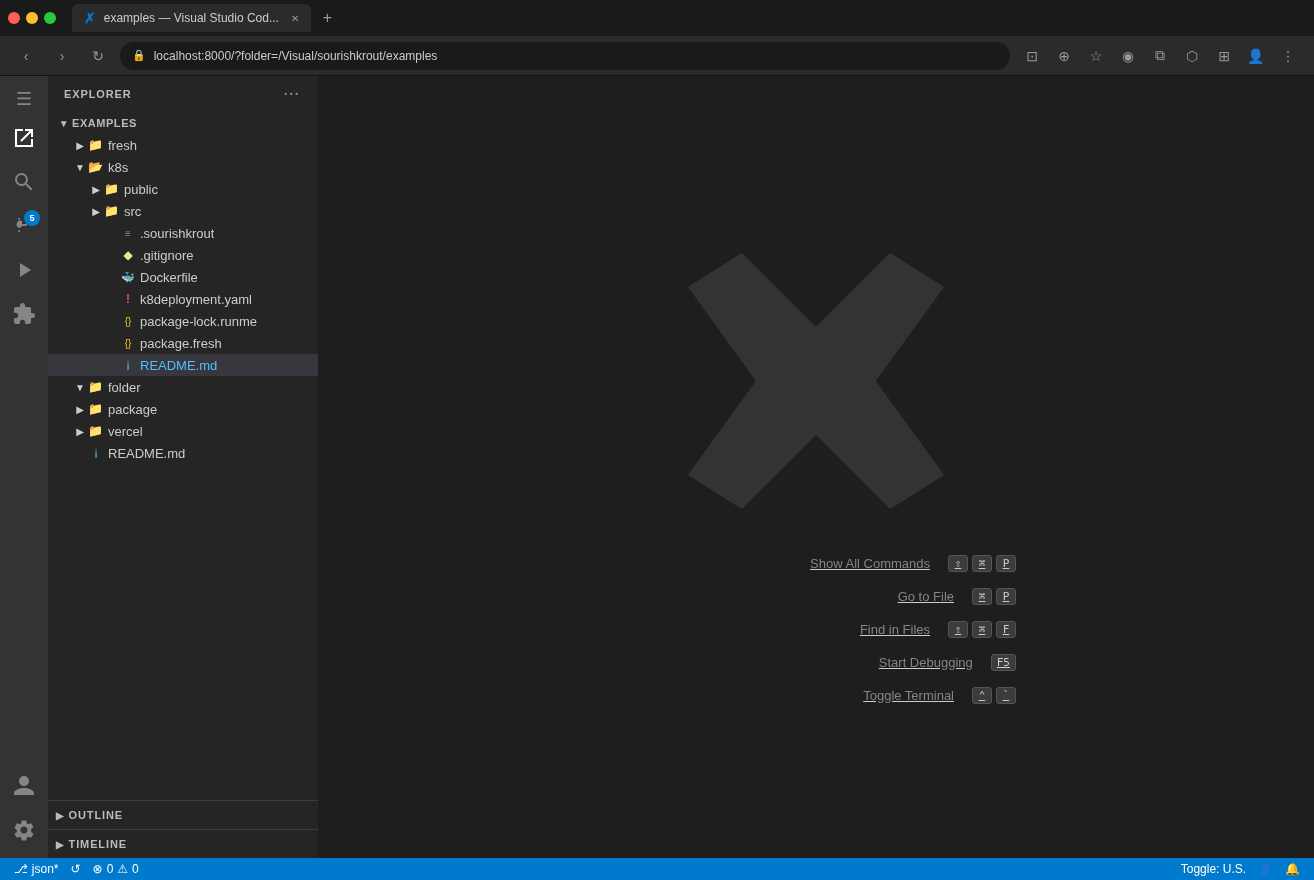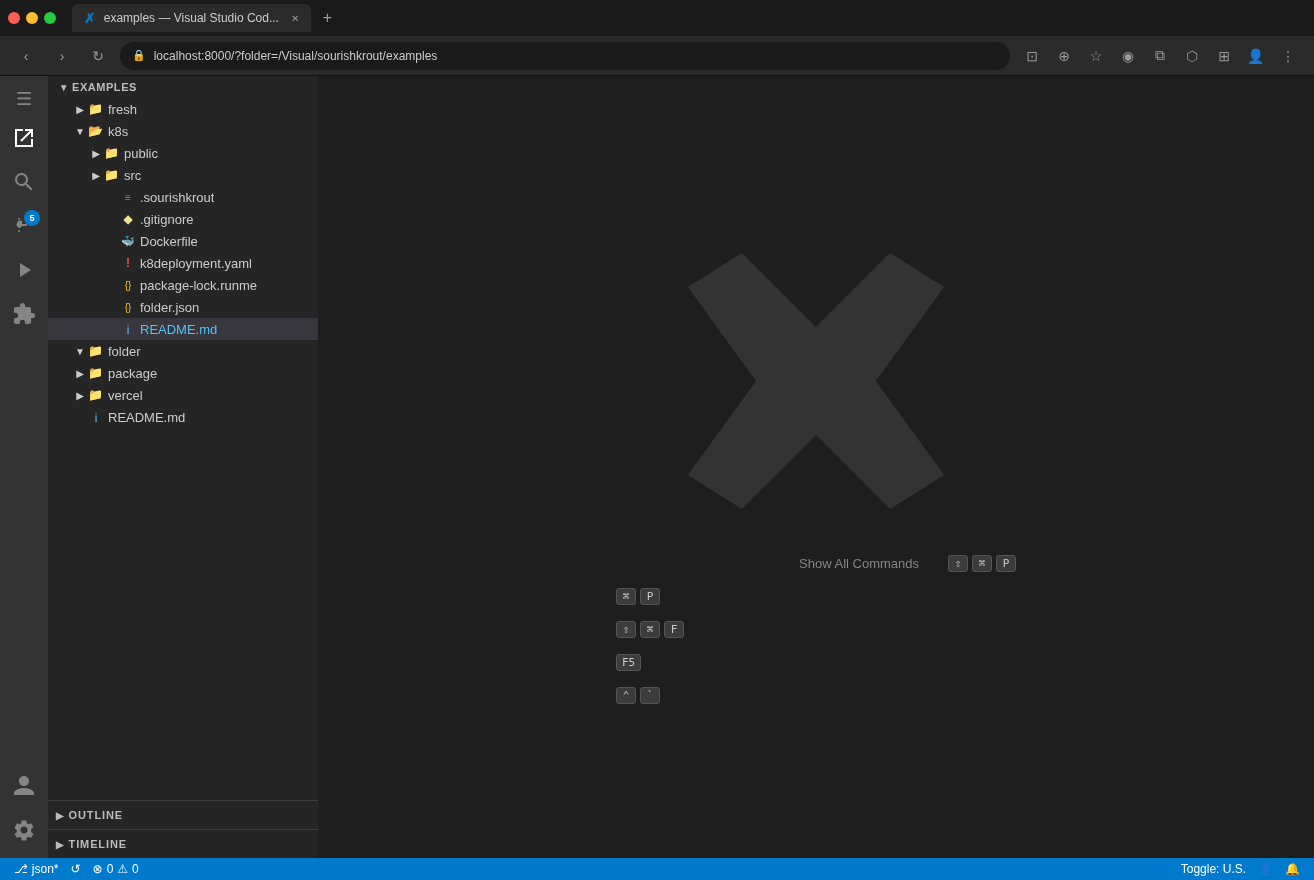--- a/index.html
+++ b/index.html
@@ -296,22 +296,23 @@
     .welcome-commands {
       display: flex;
       flex-direction: column;
       gap: 16px;
       align-items: center;
     }
 
     .command-row {
       display: flex;
       align-items: center;
-      gap: 29px;
+      gap: 18px;
       width: 400px;
+      text-decoration: underline;
     }
     .command-label {
       color: #858585;
       font-size: 13px;
       text-align: right;
       flex: 1;
     }
     .command-keys {
       display: flex;
       gap: 4px;
@@ -445,20 +446,26 @@
       </svg>
     </div>
     <div class="activity-icon">
       <svg width="24" height="24" viewBox="0 0 24 24" fill="currentColor">
         <path d="M19.14 12.94c.04-.3.06-.61.06-.94 0-.32-.02-.64-.07-.94l2.03-1.58a.49.49 0 0 0 .12-.61l-1.92-3.32a.49.49 0 0 0-.59-.22l-2.39.96a7.03 7.03 0 0 0-1.62-.94l-.36-2.54a.484.484 0 0 0-.48-.41h-3.84c-.24 0-.43.17-.47.41l-.36 2.54a7.41 7.41 0 0 0-1.62.94l-2.39-.96a.47.47 0 0 0-.59.22L2.74 9.87a.47.47 0 0 0 .12.61l2.03 1.58c-.05.3-.09.63-.09.94s.02.64.07.94l-2.03 1.58a.49.49 0 0 0-.12.61l1.92 3.32c.12.22.37.29.59.22l2.39-.96c.5.38 1.03.7 1.62.94l.36 2.54c.05.24.24.41.48.41h3.84c.24 0 .44-.17.47-.41l.36-2.54a7.41 7.41 0 0 0 1.62-.94l2.39.96c.22.08.47 0 .59-.22l1.92-3.32a.47.47 0 0 0-.12-.61l-2.01-1.58zM12 15.6c-1.98 0-3.6-1.62-3.6-3.6s1.62-3.6 3.6-3.6 3.6 1.62 3.6 3.6-1.62 3.6-3.6 3.6z"></path>
       </svg>
     </div>
   </div>
 
   <div class="sidebar">
+    <div class="sidebar-header">
+      <span>EXPLORER</span>
+      <div class="sidebar-header-actions">
+        <div class="sidebar-action-btn">···</div>
+      </div>
+    </div>
 
     <div class="file-tree">
 
       <div class="tree-item" style="padding-left:8px; font-weight:600; color:#bbb; font-size:11px; letter-spacing:0.05em;">
         <span class="arrow" style="color:#bbb;">▼</span>
         <span>EXAMPLES</span>
       </div>
 
       <div class="tree-item" style="padding-left:24px;">
         <span class="arrow">▶</span>
@@ -510,21 +517,21 @@
 
       <div class="tree-item" style="padding-left:56px;">
         <span class="arrow" style="visibility:hidden;">▶</span>
         <span class="file-icon" style="color:#f1c40f; font-size:10px;">{}</span>
         <span class="label">package-lock.runme</span>
       </div>
 
       <div class="tree-item" style="padding-left:56px;">
         <span class="arrow" style="visibility:hidden;">▶</span>
         <span class="file-icon" style="color:#f1c40f; font-size:10px;">{}</span>
-        <span class="label">folder.json</span>
+        <span class="label">package.fresh</span>
       </div>
 
       <div class="tree-item active" style="padding-left:56px;">
         <span class="arrow" style="visibility:hidden;">▶</span>
         <span class="file-icon" style="color:#4fc1ff; font-size:12px;">ℹ</span>
         <span class="label active-file">README.md</span>
       </div>
 
       <div class="tree-item" style="padding-left:24px;">
         <span class="arrow">▼</span>
@@ -578,41 +585,45 @@
         <div class="command-row">
           <span class="command-label">Show All Commands</span>
           <div class="command-keys">
             <span class="key">⇧</span>
             <span class="key">⌘</span>
             <span class="key">P</span>
           </div>
         </div>
 
         <div class="command-row">
+          <span class="command-label">Go to File</span>
           <div class="command-keys">
             <span class="key">⌘</span>
             <span class="key">P</span>
           </div>
         </div>
 
         <div class="command-row">
+          <span class="command-label">Find in Files</span>
           <div class="command-keys">
             <span class="key">⇧</span>
             <span class="key">⌘</span>
             <span class="key">F</span>
           </div>
         </div>
 
         <div class="command-row">
+          <span class="command-label">Start Debugging</span>
           <div class="command-keys">
             <span class="key">F5</span>
           </div>
         </div>
 
         <div class="command-row">
+          <span class="command-label">Toggle Terminal</span>
           <div class="command-keys">
             <span class="key">⌃</span>
             <span class="key">`</span>
           </div>
         </div>
       </div>
     </div>
   </div>
 </div>
 

